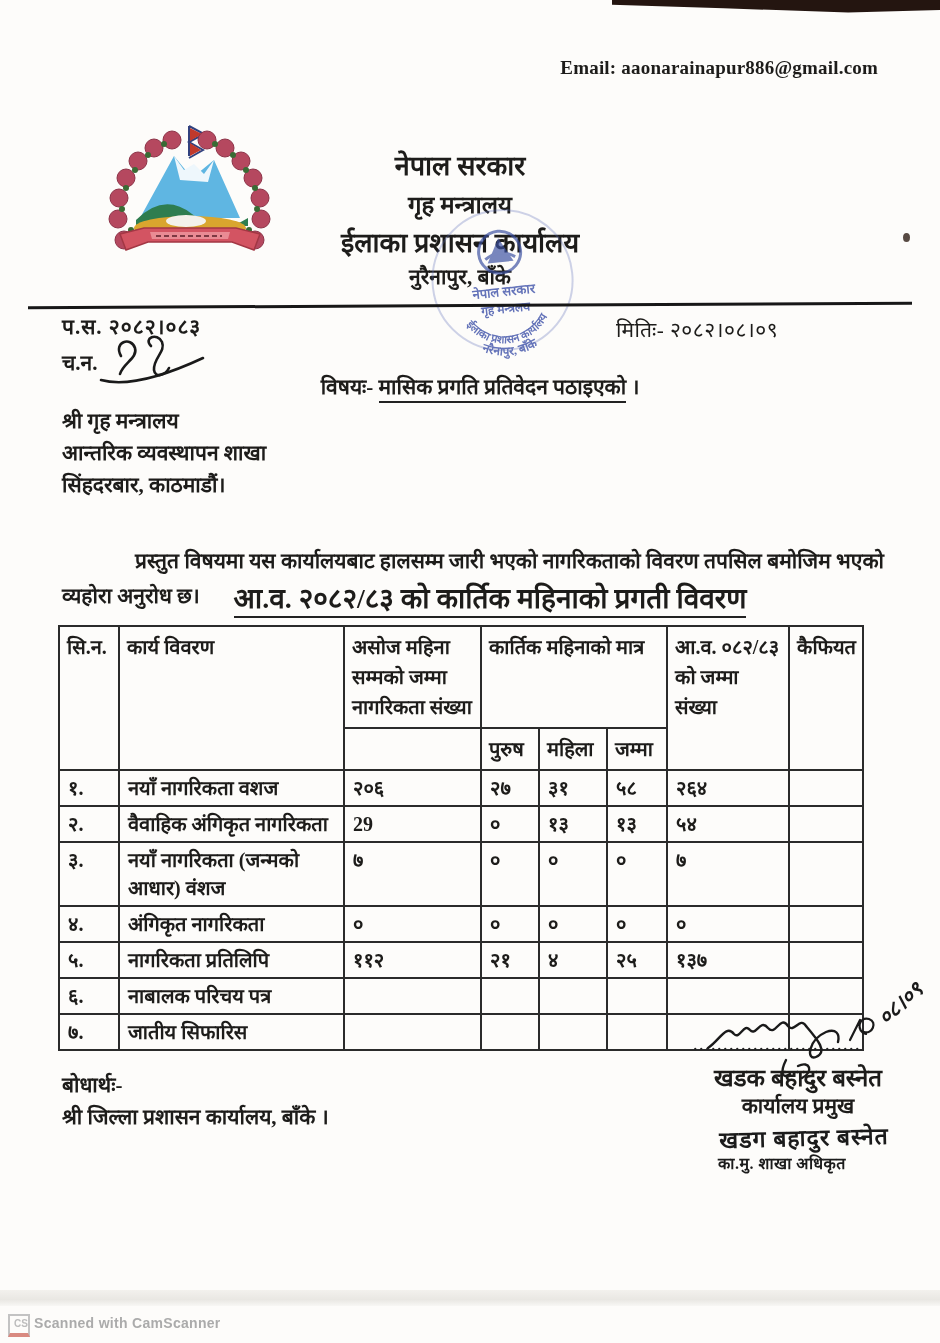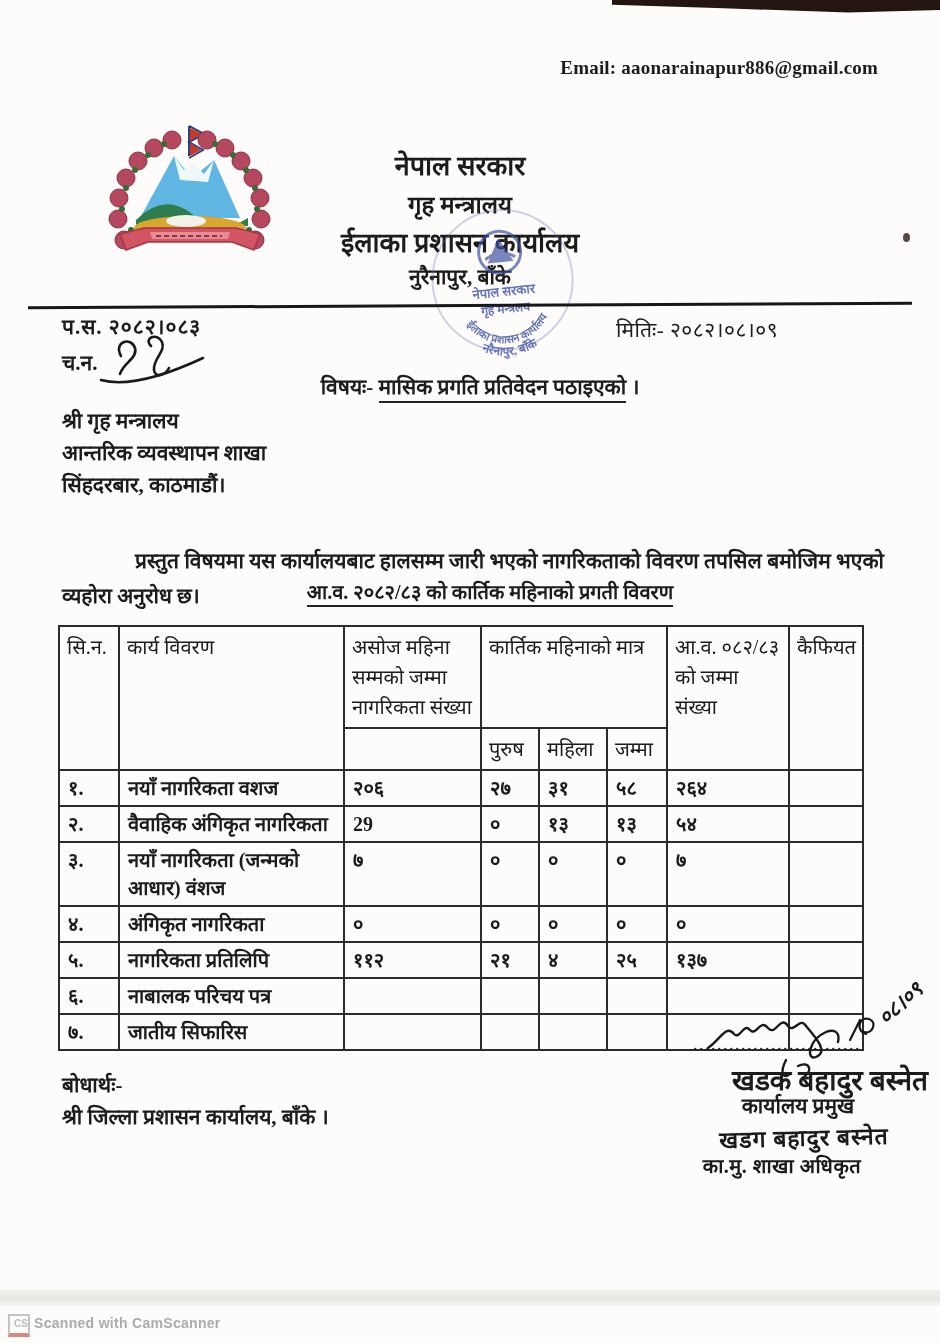--- a/index.html
+++ b/index.html
@@ -30,40 +30,40 @@
   
   .rule{left:28px;top:304px;width:884px;height:3px;background:#171717;transform:rotate(-.3deg);}
   
   .ps{left:62px;top:312px;font-size:21px;font-weight:700;letter-spacing:1px;text-align:center;}
   .miti{left:616px;top:315px;font-size:21px;font-weight:400;letter-spacing:.5px;text-align:right;}
   .chn{left:62px;top:348px;font-size:21px;font-weight:700;}
   .subject{left:0;right:0;top:372px;text-align:center;font-size:21px;font-weight:700;transform:translateX(10px);}
   .subject .u{border-bottom:2px solid #222;padding-bottom:2px;}
   .addressee{left:62px;top:405px;font-size:21px;line-height:32px;font-weight:600;}
   .body-para{left:62px;right:56px;top:508px;font-size:21px;line-height:35px;text-indent:73px;text-align:justify;font-weight:600;margin-top:36px;}
-  .tbl-title{left:0;right:0;top:578px;text-align:center;font-size:20px;font-weight:700;margin-left:40px;}
+  .tbl-title{left:0;right:0;top:578px;text-align:center;font-size:28px;font-weight:700;margin-left:40px;}
   .tbl-title span{border-bottom:2px solid #222;padding-bottom:2px;}
   
   .tbl{left:58px;top:625px;}
   table{border-collapse:collapse;table-layout:fixed;width:804px;background:transparent;}
   th,td{border:2px solid #2b2b2b;vertical-align:top;text-align:left;}
-  th{font-size:20px;font-weight:400;padding:5px 7px;line-height:30px;}
+  th{font-size:20px;font-weight:700;padding:5px 7px;line-height:30px;}
   td{font-size:20px;font-weight:600;padding:3px 8px;line-height:28px;}
   thead tr:first-child{height:94px;}
   thead tr:last-child{height:35px;}
   tbody tr{height:31px;}
   tbody tr:nth-child(3){height:62px;}
   tbody tr:nth-child(5){height:33px;}
   
   .sig-scribble{left:690px;top:982px;}
   .dotted{left:693px;top:1034px;font-size:18px;letter-spacing:1.5px;color:#222;}
-  .sig-name{left:668px;top:1060px;width:260px;text-align:right;font-size:28px;font-weight:600;}
+  .sig-name{left:668px;top:1060px;width:260px;text-align:center;font-size:24px;font-weight:600;}
   .sig-desig{left:668px;top:1091px;width:260px;text-align:center;font-size:21px;font-weight:600;}
   .stamp-name{left:664px;top:1121px;width:280px;text-align:center;font-size:23px;font-weight:700;color:#1b1b1b;transform:rotate(-1.5deg);letter-spacing:1px;}
-  .stamp-desig{left:652px;top:1152px;width:260px;text-align:center;font-size:20px;font-weight:700;color:#1b1b1b;letter-spacing:.5px;}
+  .stamp-desig{left:652px;top:1152px;width:260px;text-align:center;font-size:16px;font-weight:700;color:#1b1b1b;letter-spacing:.5px;}
   
   .cc-label{left:62px;top:1070px;font-size:21px;font-weight:700;}
   .cc-recipient{left:62px;top:1102px;font-size:21px;font-weight:600;}
   
   .scan-shadow{left:0;right:0;top:1290px;height:16px;background:linear-gradient(#f0eeea,#e4e2dd 60%,#f7f6f3);opacity:.8;}
   .cs-box{left:8px;top:1314px;width:18px;height:17px;border:2px solid #c3c3c3;border-bottom:4px solid #d98a80;border-radius:0;
     color:#bdbdbd;font-family:"Liberation Sans",sans-serif;font-size:10px;font-weight:700;text-align:right;line-height:16px;}
   .cs-text{left:34px;top:1315px;font-family:"Liberation Sans",sans-serif;font-size:14px;font-weight:700;color:#ababab;letter-spacing:.3px;}
   
   .round-stamp{left:408px;top:200px;opacity:.85;transform:rotate(-6deg);}

